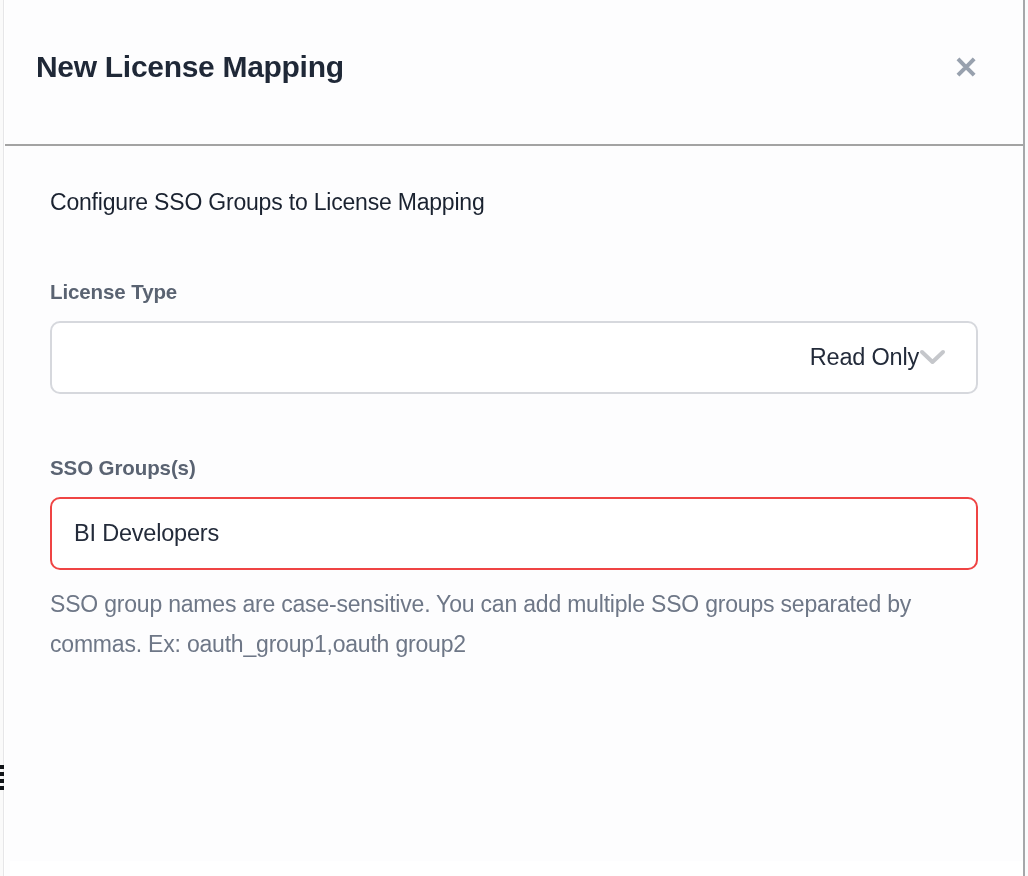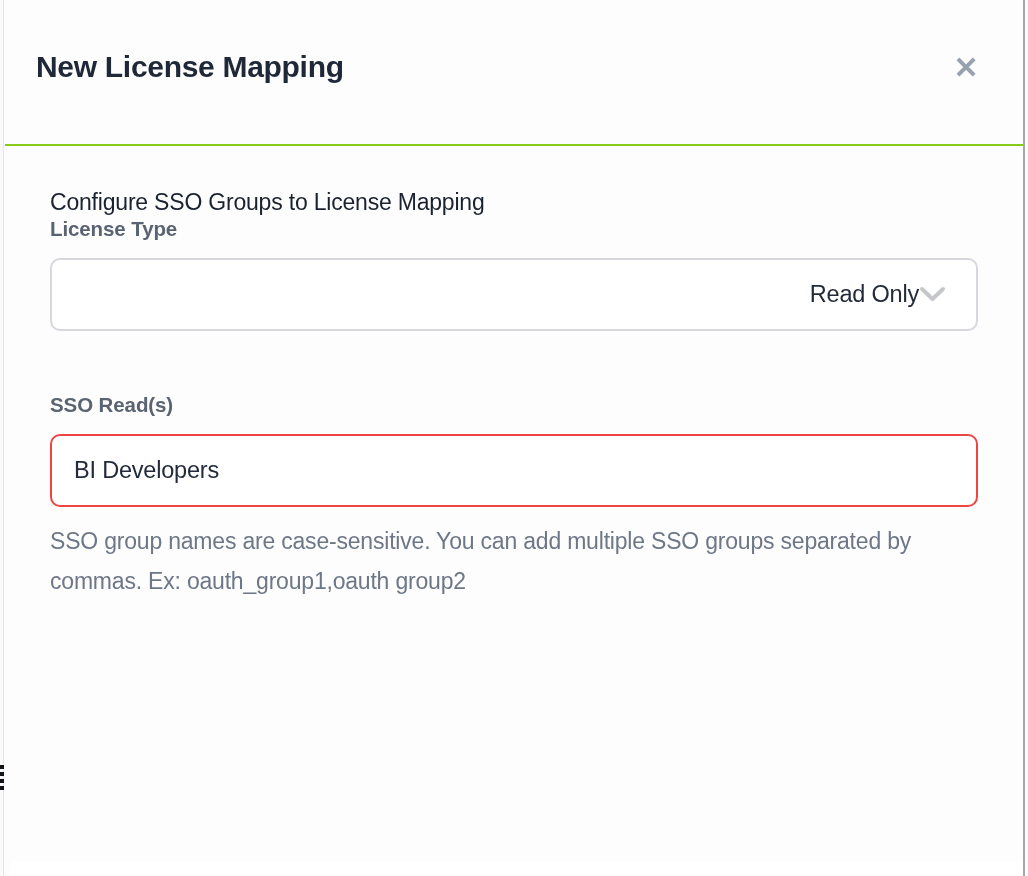--- a/index.html
+++ b/index.html
@@ -46,21 +46,21 @@
     position: absolute;
     left: 5px; right: 0; top: 0; bottom: 0;
     background: #fdfdfe;
     z-index: 1;
   }
 
   .modal-header {
     position: relative;
     height: 146px;
     background: #fdfdfe;
-    border-bottom: 2px solid #84cc16;
+    border-bottom: 2px solid #a3a3a3;
   }
   .modal-title {
     position: absolute;
     left: 31px;
     top: 50px;
     font-size: 30px;
     font-weight: 700;
     letter-spacing: -0.3px;
     color: #1f2837;
   }
@@ -88,20 +88,21 @@
 
   .section-heading {
     font-size: 23px;
     line-height: 30px;
     color: #1a2230;
     letter-spacing: -0.2px;
   }
 
   .field-label {
     display: block;
+    margin-top: 63px;
     font-size: 20.5px;
     font-weight: 700;
     color: #5a6372;
     letter-spacing: -0.1px;
   }
   .field-label.second { margin-top: 62px; }
 
   .select-box {
     margin-top: 17px;
     width: 928px;
@@ -194,21 +195,21 @@
 
       <label class="field-label">License Type</label>
 
       <div class="select-box">
         <span class="select-value">Read Only</span>
         <svg class="chevron" width="27" height="17" viewBox="0 0 27 17">
           <polyline points="3,3 13.5,13 24,3" fill="none" stroke="#c5c7cb" stroke-width="4" stroke-linecap="round" stroke-linejoin="round"></polyline>
         </svg>
       </div>
 
-      <label class="field-label second">SSO Read(s)</label>
+      <label class="field-label second">SSO Groups(s)</label>
 
       <input class="text-input" type="text" value="BI Developers" style="">
 
       <p class="help-text">SSO group names are case-sensitive. You can add multiple SSO groups separated by commas. Ex: oauth_group1,oauth group2</p>
 
     </div>
 
     <div class="modal-footer"></div>
   </div>
 

